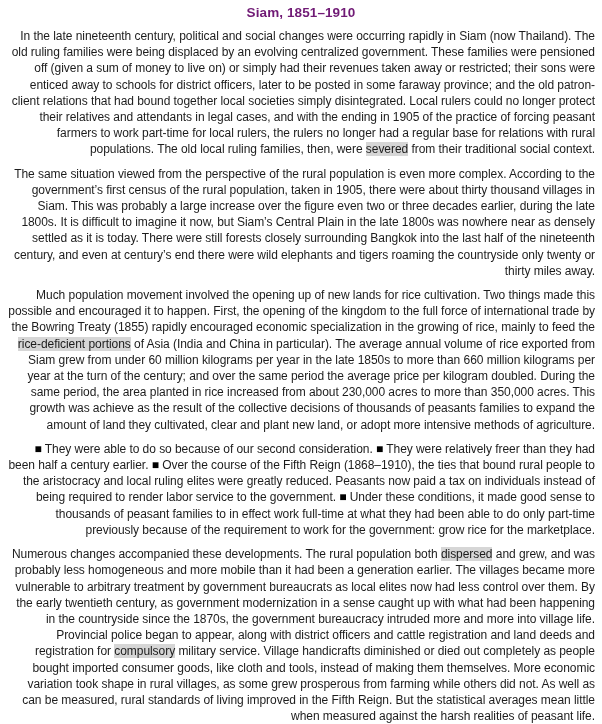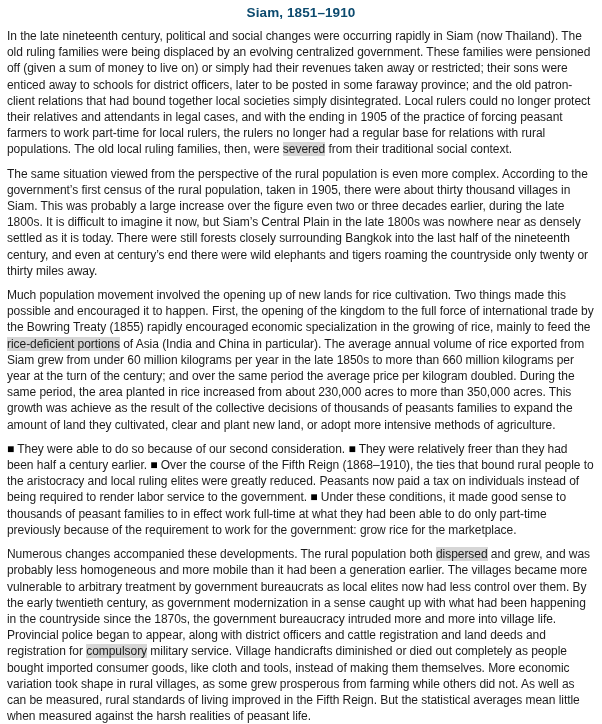--- a/index.html
+++ b/index.html
@@ -12,30 +12,30 @@
   }
   .page {
     padding: 3px 7px 0 7px;
     box-sizing: border-box;
     width: 602px;
   }
   .title {
     font-size: 13.5px;
     font-weight: bold;
     text-align: center;
-    color: #0c4a6e;
+    color: #701a75;
     margin: 2px 0 8px 0;
     letter-spacing: 0.1px;
   }
   .para {
     font-size: 12px;
     line-height: 16.2px;
     color: #1c1c1c;
     margin: 0 0 8px 0;
-    text-align: left;
+    text-align: right;
     letter-spacing: -0.05px;
   }
   .hl {
     background: var(--hl, #d6d6d6);
   }
   .marker {
     color: #000000;
     font-size: 12px;
     cursor: pointer;
   }

